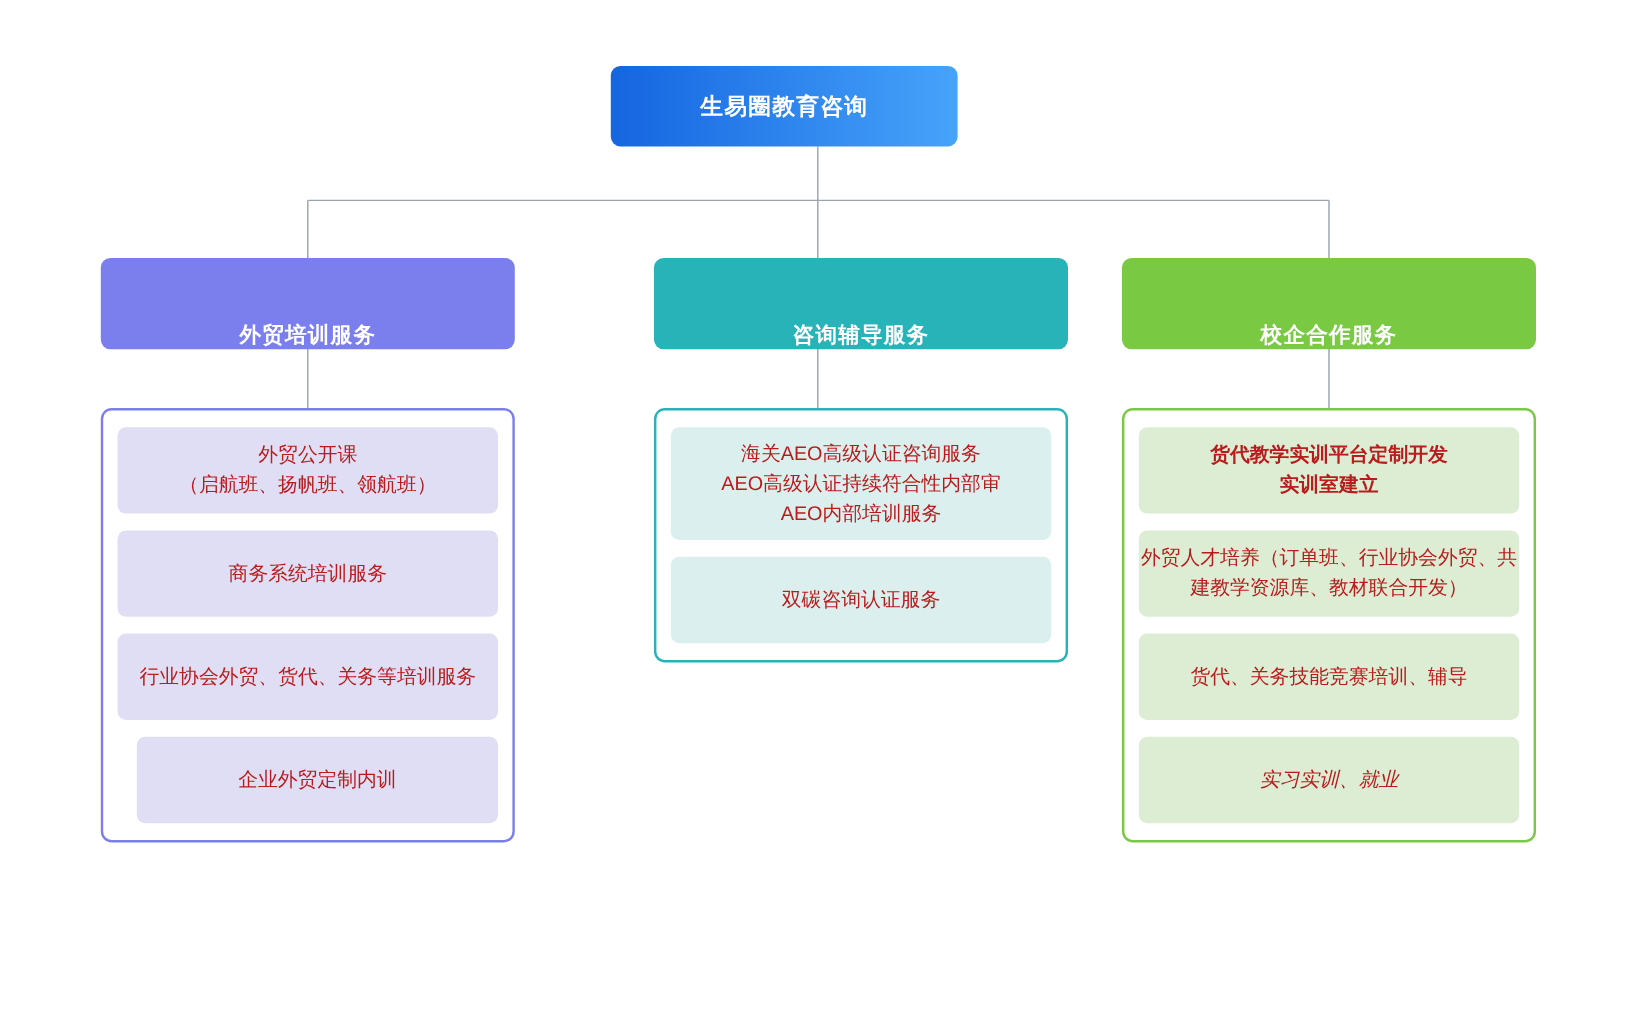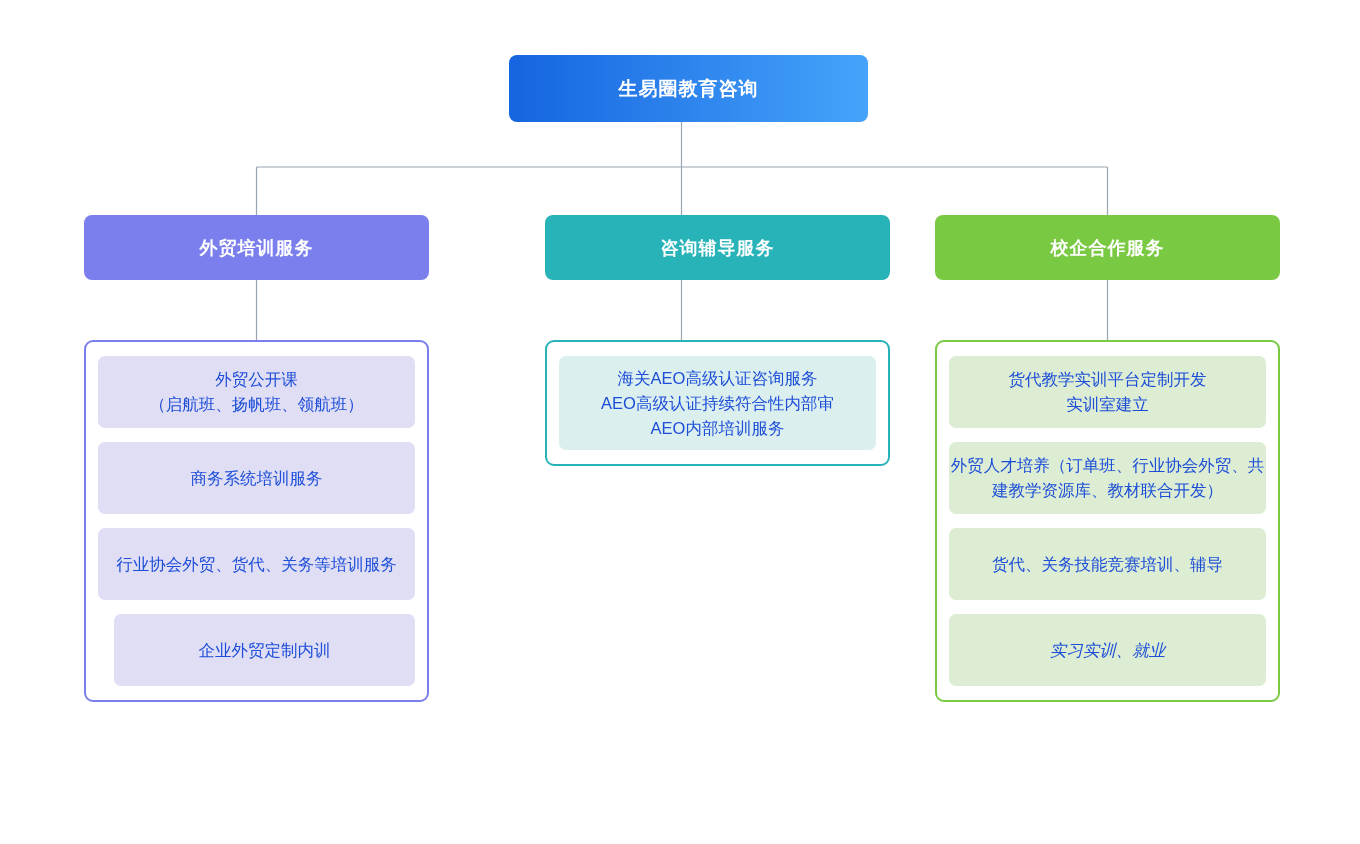--- a/index.html
+++ b/index.html
@@ -26,21 +26,21 @@
     width: 1360px;
     height: 844px;
     pointer-events: none;
   }
 
   
   .root-node {
     position: absolute;
     left: 509px;
     top: 55px;
-    width: 359px;
+    width: 289px;
     height: 67px;
     border-radius: 8px;
     display: flex;
     align-items: center;
     justify-content: center;
     color: #ffffff;
     font-size: 19px;
     font-weight: bold;
     letter-spacing: 1px;
   }
@@ -50,24 +50,24 @@
     position: absolute;
     top: 215px;
     width: 345px;
   }
   .col-0 { left: 84px; }
   .col-1 { left: 509px; margin-left: 36px; }
   .col-2 { left: 935px; }
 
   .branch-header {
     width: 345px;
-    height: 65px;
+    height: 76px;
     border-radius: 8px;
     display: flex;
-    align-items: center;
+    align-items: flex-end;
     justify-content: center;
     color: #ffffff;
     font-size: 18px;
     font-weight: bold;
     letter-spacing: 1px;
   }
 
   .branch-body {
     position: absolute;
     top: 125px;
@@ -83,21 +83,21 @@
   }
 
   .leaf-item {
     border-radius: 7px;
     min-height: 72px;
     padding: 10px 0;
     display: flex;
     align-items: center;
     justify-content: center;
     text-align: center;
-    color: #1d4ed8;
+    color: #b91c1c;
     font-size: 16.5px;
     line-height: 1.5;
     white-space: pre-line;
   }
 </style>
 </head>
 <body>
 
 <div id="chart-root">
 
@@ -134,29 +134,30 @@
   </div>
 
   <div class="column col-1">
     <div class="branch-header" style="background: rgb(39, 179, 184);">
       <span>咨询辅导服务</span>
     </div>
     <div class="branch-body" style="border-color: rgb(39, 179, 184);">
       <div class="leaf-item" style="background: rgb(220, 239, 239);">海关AEO高级认证咨询服务
 AEO高级认证持续符合性内部审
 AEO内部培训服务</div>
+      <div class="leaf-item" style="background: rgb(220, 239, 239);">双碳咨询认证服务</div>
     </div>
   </div>
 
   <div class="column col-2">
     <div class="branch-header" style="background: rgb(122, 201, 67);">
       <span>校企合作服务</span>
     </div>
     <div class="branch-body" style="border-color: rgb(122, 201, 67);">
-      <div class="leaf-item" style="background: rgb(220, 237, 211);">货代教学实训平台定制开发
+      <div class="leaf-item" style="background: rgb(220, 237, 211); font-weight: bold;">货代教学实训平台定制开发
 实训室建立</div>
       <div class="leaf-item" style="background: rgb(220, 237, 211);">外贸人才培养（订单班、行业协会外贸、共建教学资源库、教材联合开发）</div>
       <div class="leaf-item" style="background: rgb(220, 237, 211);">货代、关务技能竞赛培训、辅导</div>
       <div class="leaf-item" style="background: rgb(220, 237, 211); font-style: italic;">实习实训、就业</div>
     </div>
   </div>
 
 </div>
 
 </body></html>

